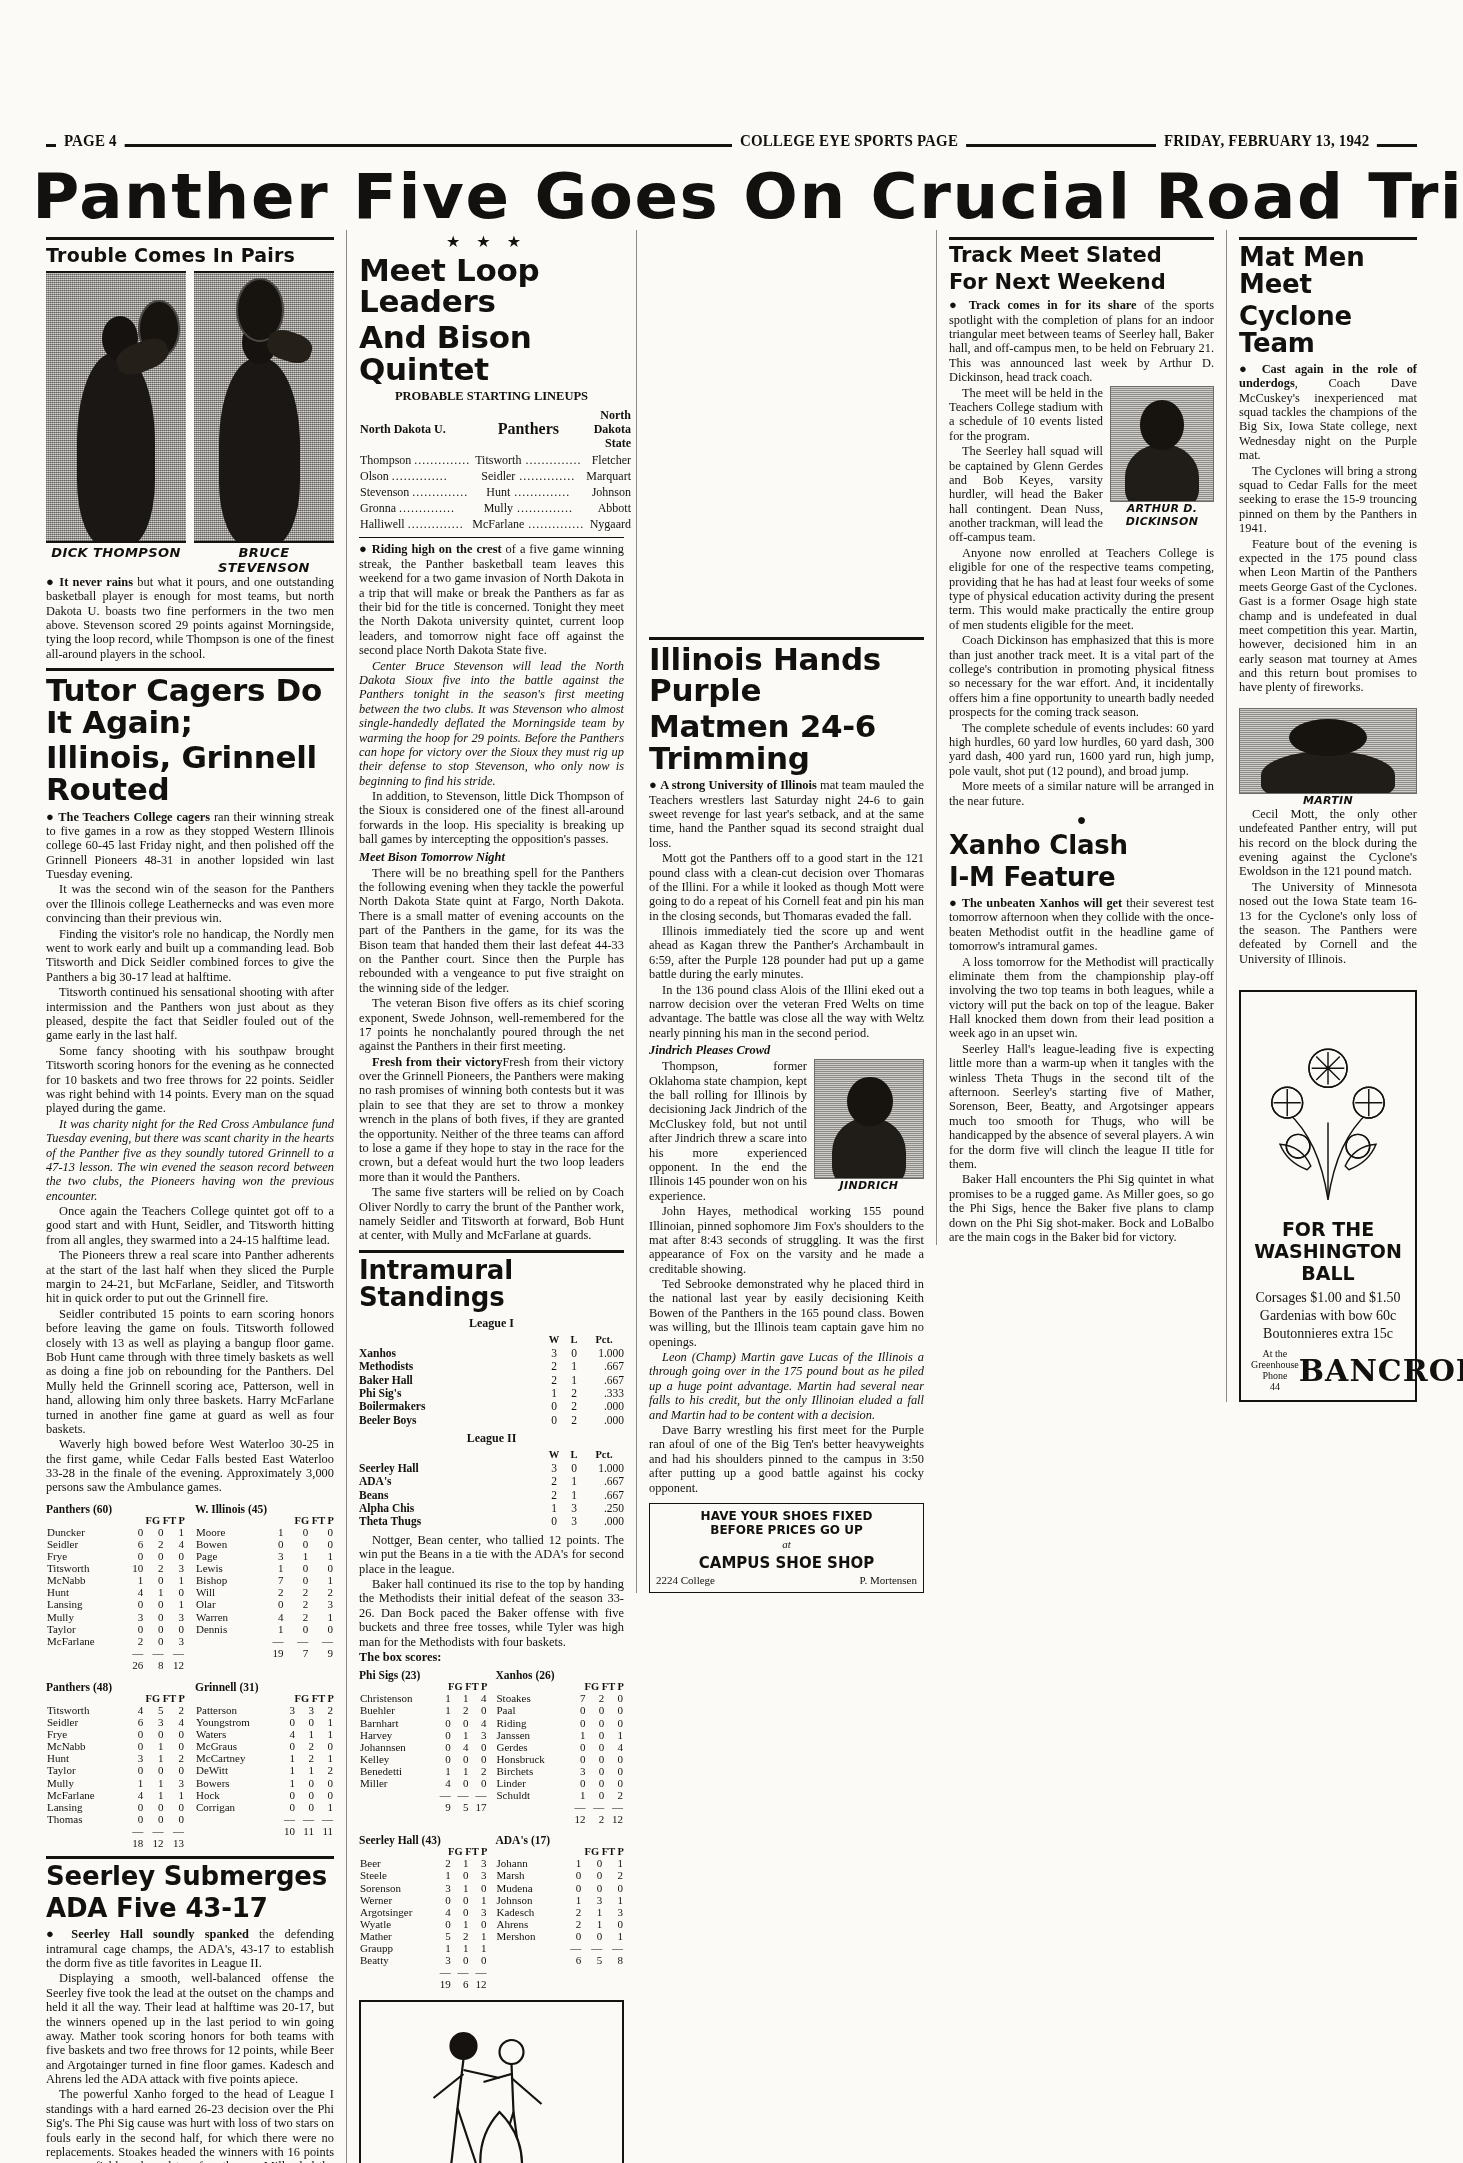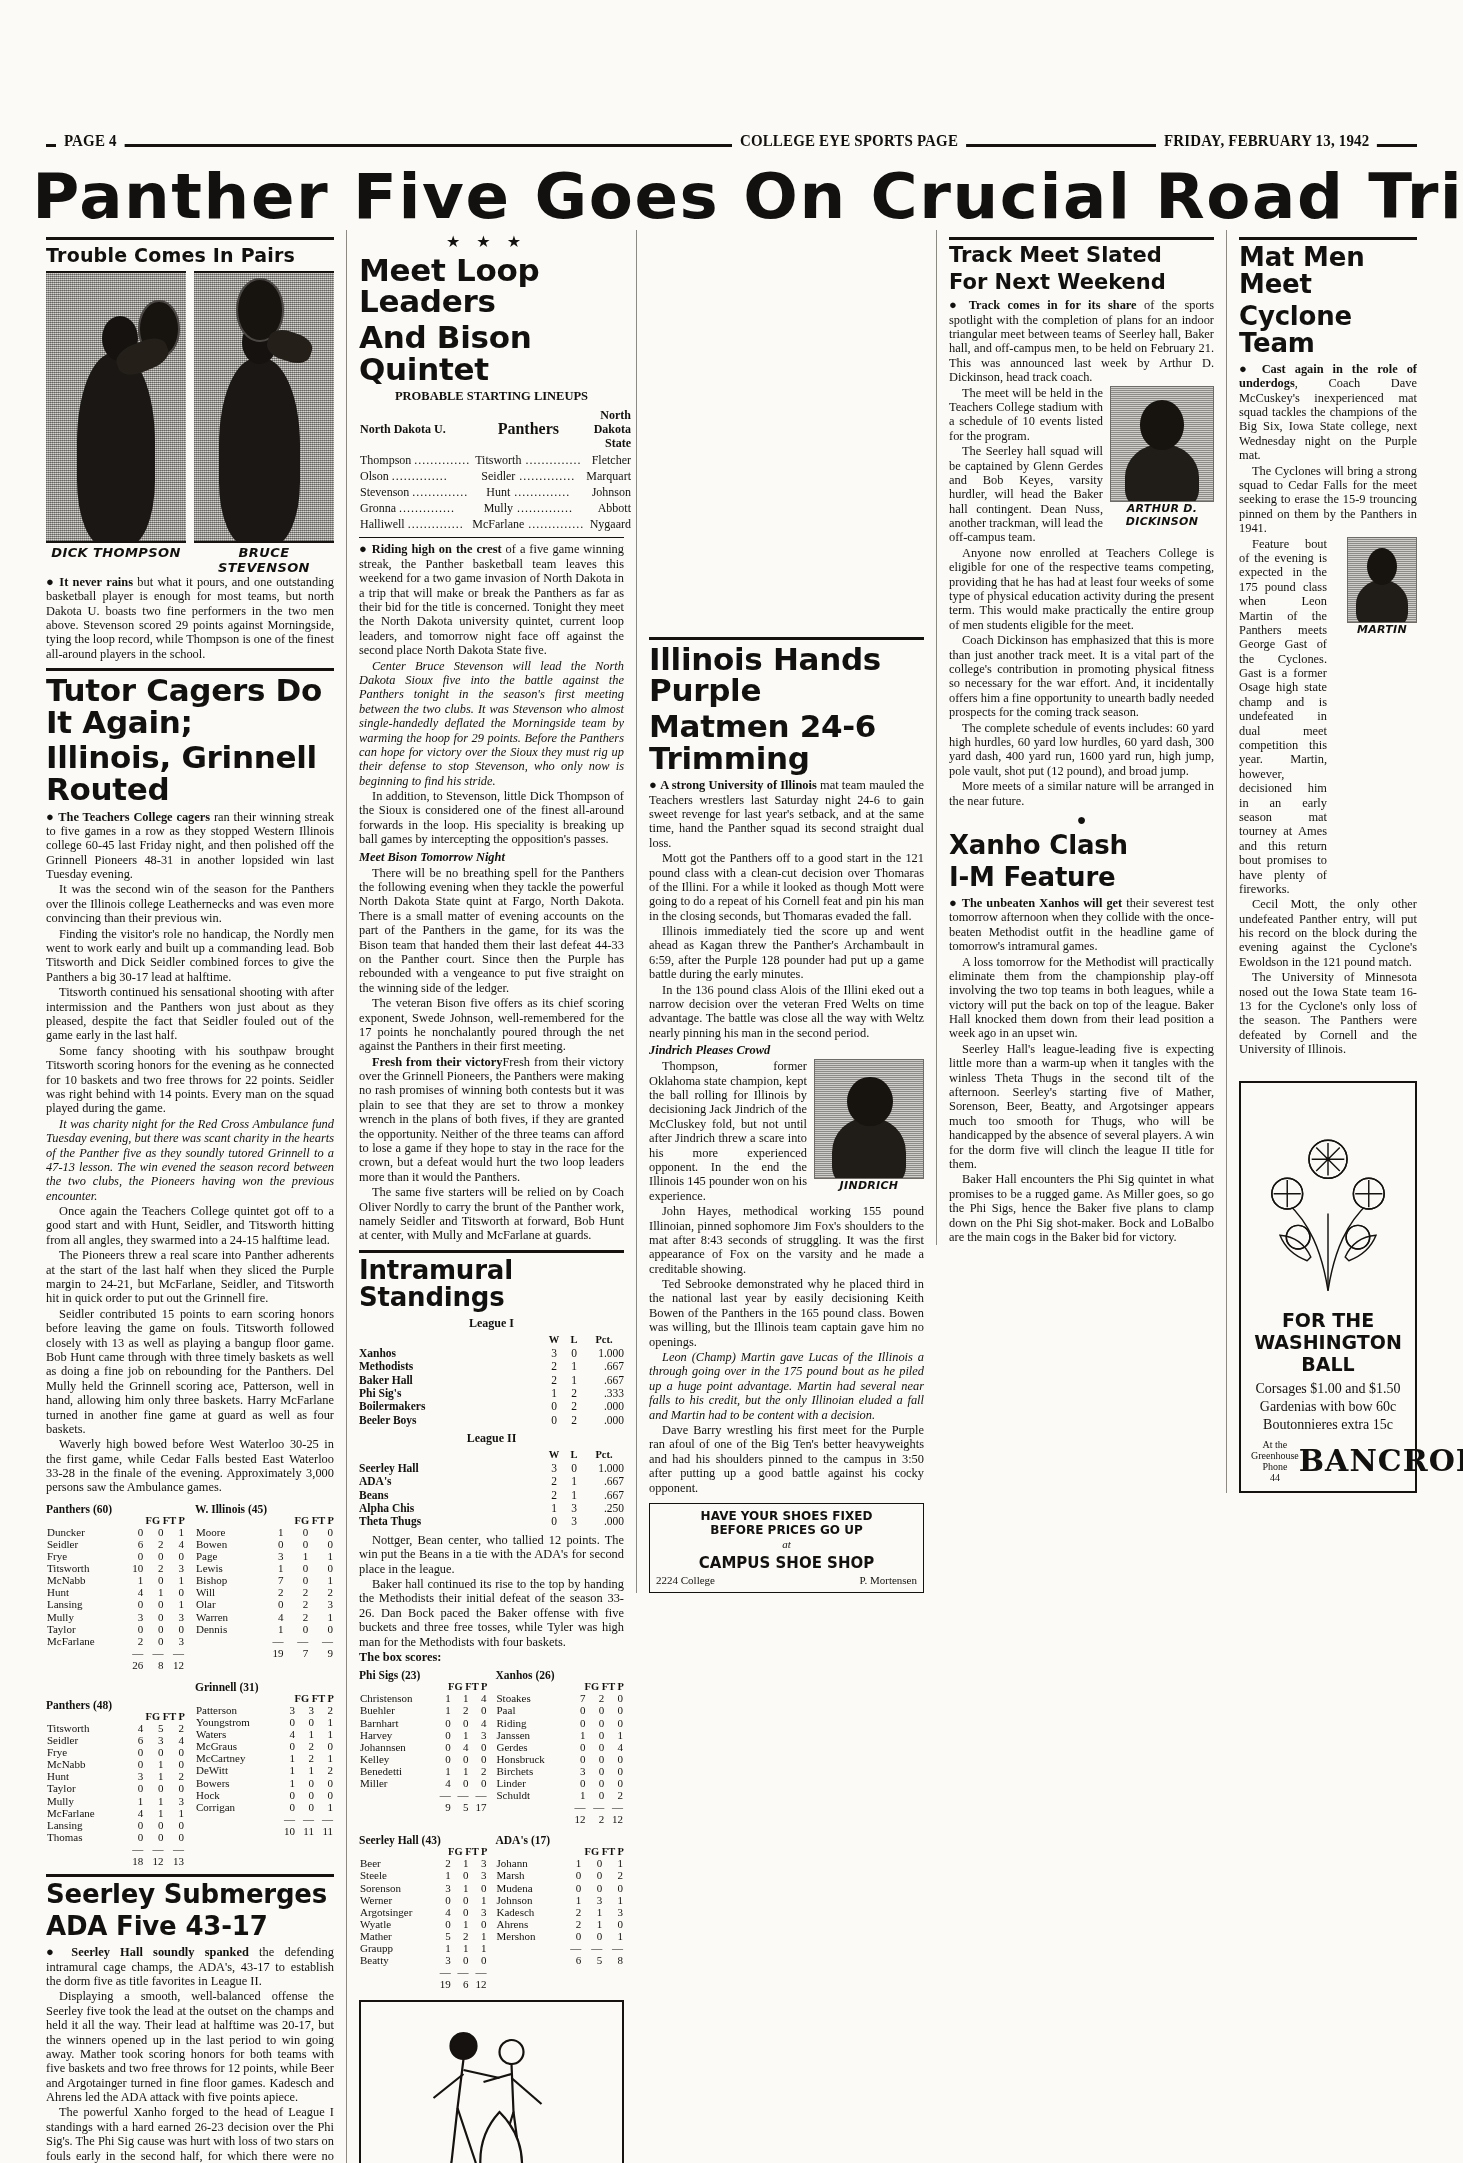--- a/index.html
+++ b/index.html
@@ -366,21 +366,21 @@
                   <td class="r">19</td>
                   <td class="r">7</td>
                   <td class="r">9</td>
                 </tr>
               </tbody>
           </table>
         </div>
       </div>
 
       <div style="display:flex; gap:10px; margin-top:6px;">
-        <div style="flex:1;margin-top:18px;">
+        <div style="flex:1;">
           <div class="bxtitle">Panthers (48)</div>
           <div class="bxhdr">FG FT P</div>
           <table class="bx">
             <tbody id="t-b2l">
                 <tr>
                   <td>Titsworth</td>
                   <td class="r">4</td>
                   <td class="r">5</td>
                   <td class="r">2</td>
                 </tr>
@@ -1093,21 +1093,21 @@
       <div class="rule-top"></div>
       <div class="hl-md">Mat Men Meet</div>
       <div class="hl-md">Cyclone Team</div>
 
       <p class="bt noind">
         <span class="dot">●</span>
         <span class="lead-b">Cast again in the role of underdogs</span><span>, Coach Dave McCuskey's inexperienced mat squad tackles the champions of the Big Six, Iowa State college, next Wednesday night on the Purple mat.</span>
       </p>
       <p class="bt">The Cyclones will bring a strong squad to Cedar Falls for the meet seeking to erase the 15-9 trouncing pinned on them by the Panthers in 1941.</p>
 
-      <div style="display:flex; gap:20px;">
+      <div style="display:flex; gap:12px;flex-direction:column;">
         <div style="flex:1;">
           <p class="bt">Feature bout of the evening is expected in the 175 pound class when Leon Martin of the Panthers meets George Gast of the Cyclones. Gast is a former Osage high state champ and is undefeated in dual meet competition this year. Martin, however, decisioned him in an early season mat tourney at Ames and this return bout promises to have plenty of fireworks.</p>
         </div>
         <div style="flex:0 0 70px;">
           <div class="portrait" style="height:86px;">
             <div class="pf" style="left:12%; top:50%; width:76%; height:58%;"></div>
             <div class="ph" style="left:28%; top:12%; width:44%; height:44%;"></div>
           </div>
           <div class="sig">MARTIN</div>
         </div>

